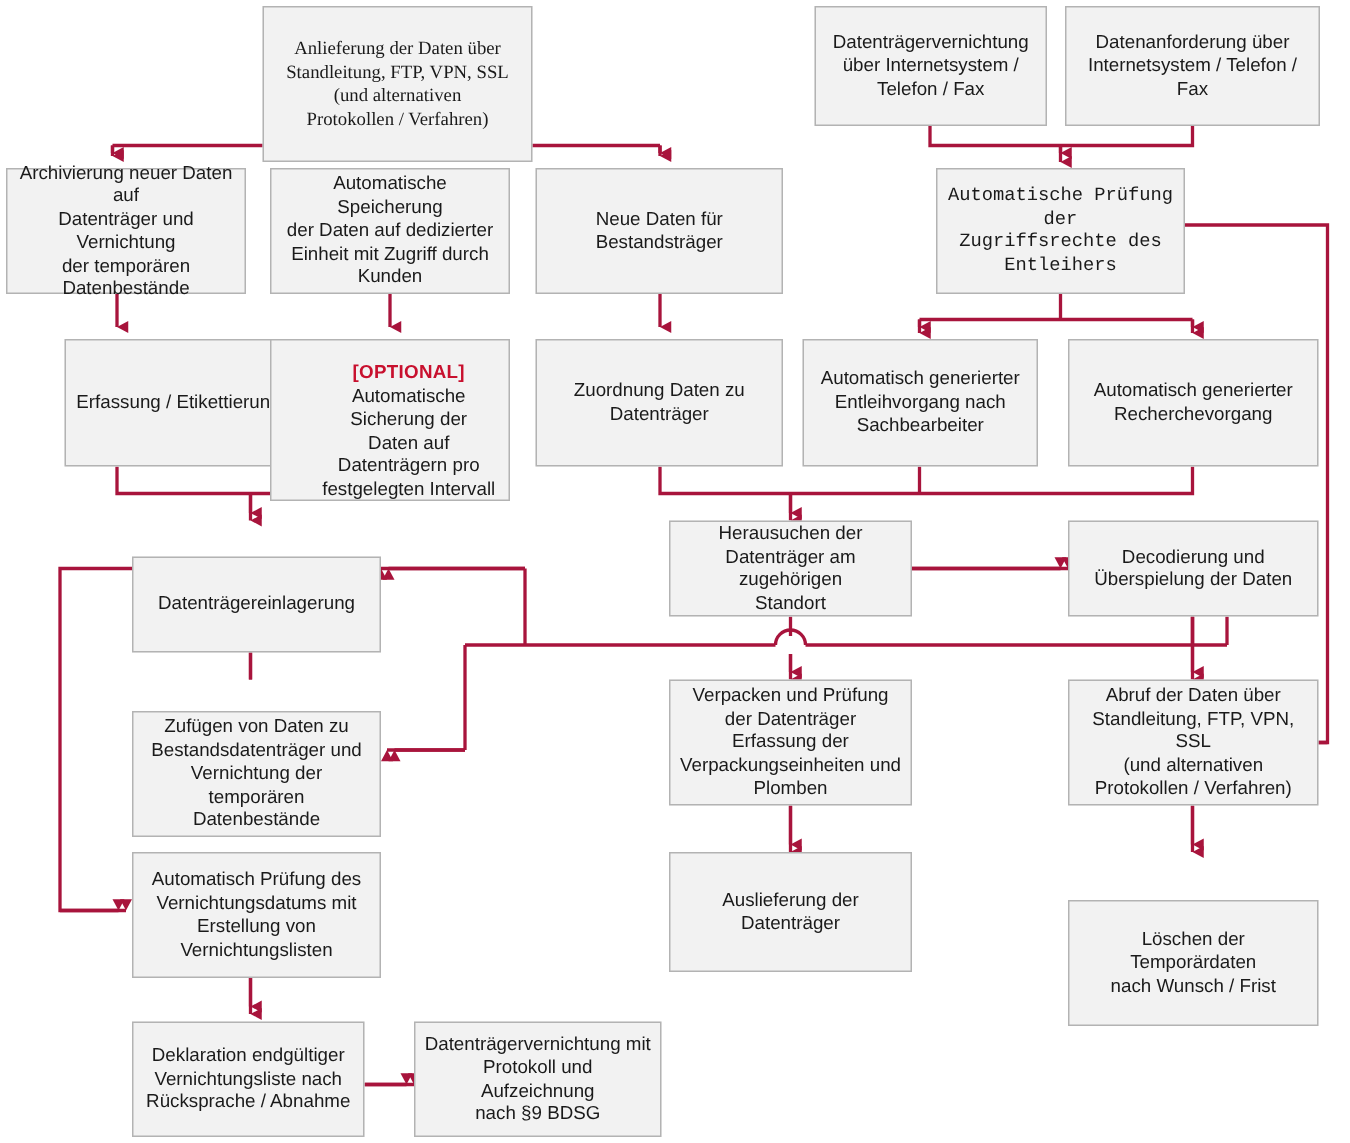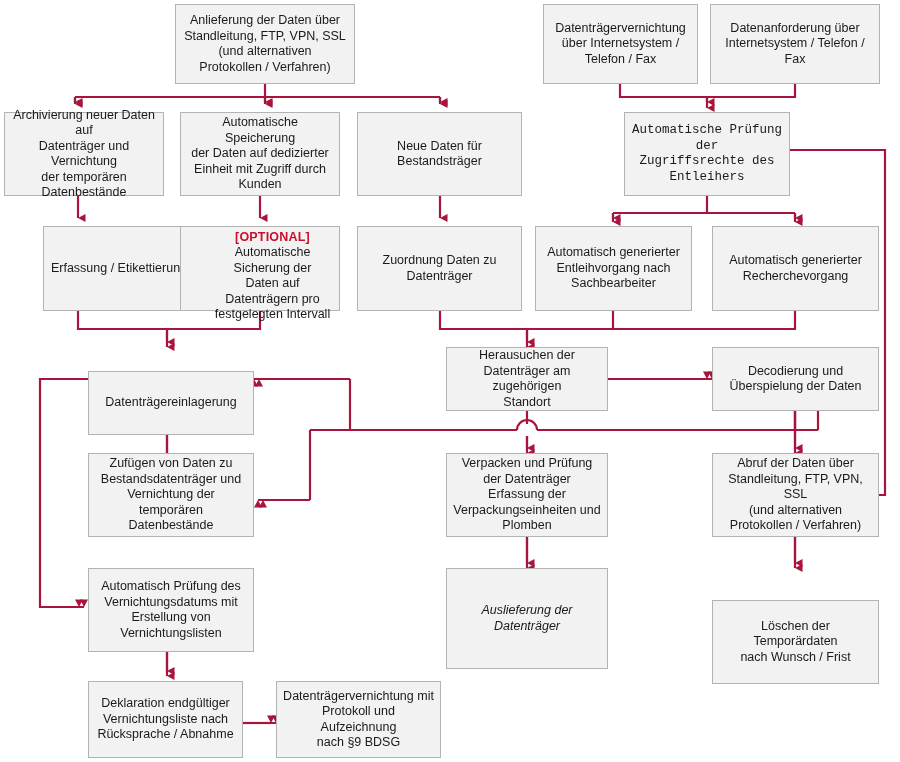--- a/index.html
+++ b/index.html
@@ -149,21 +149,21 @@
 
       <path d="M527,537 L527,568" marker-end="url(#arrow-down)"></path>
       <path d="M527,537 L527,563" marker-end="url(#arrow-down)"></path>
 
       <path d="M795,537 L795,568" marker-end="url(#arrow-down)"></path>
       <path d="M795,537 L795,563" marker-end="url(#arrow-down)"></path>
 
     </g>
   </svg>
 
-  <div class="node" style="left:175px; top:4px; width:180px; height:80px;">
+  <div class="node" style="left:175px; top:4px; width:180px; height:104px;font-family:Liberation Serif, serif;">
     <span class="label">Anlieferung der Daten über
 Standleitung, FTP, VPN, SSL
 (und alternativen
 Protokollen / Verfahren)</span>
   </div>
 
   <div class="node" style="left:543px; top:4px; width:155px; height:80px;">
     <span class="label">Datenträgervernichtung
 über Internetsystem /
 Telefon / Fax</span>
@@ -196,21 +196,21 @@
 
   <div class="node" style="left:624px; top:112px; width:166px; height:84px;font-family:Liberation Mono, monospace;">
     <span class="label">Automatische Prüfung der
 Zugriffsrechte des Entleihers</span>
   </div>
 
   <div class="node" style="left:4px; top:226px; width:152px; height:85px;margin-left:39px;">
     <span class="label">Erfassung / Etikettierung</span>
   </div>
 
-  <div class="node" style="left:180px; top:226px; width:160px; height:85px;padding-left:31px;">
+  <div class="node" style="left:180px; top:226px; width:160px; height:108px;padding-left:31px;">
     <span class="label">
       <span class="optional-tag">[OPTIONAL]</span><span>Automatische Sicherung der
 Daten auf Datenträgern pro
 festgelegten Intervall</span>
     </span>
   </div>
 
   <div class="node" style="left:357px; top:226px; width:165px; height:85px;text-align:center;">
     <span class="label">Zuordnung Daten zu
 Datenträger</span>
@@ -235,21 +235,21 @@
     <span class="label">Herausuchen der
 Datenträger am zugehörigen
 Standort</span>
   </div>
 
   <div class="node" style="left:712px; top:347px; width:167px; height:64px;">
     <span class="label">Decodierung und
 Überspielung der Daten</span>
   </div>
 
-  <div class="node" style="left:88px; top:453px; width:166px; height:84px;align-items:center;">
+  <div class="node" style="left:88px; top:474px; width:166px; height:84px;align-items:center;">
     <span class="label">Zufügen von Daten zu
 Bestandsdatenträger und
 Vernichtung der temporären
 Datenbestände</span>
   </div>
 
   <div class="node" style="left:446px; top:453px; width:162px; height:84px;">
     <span class="label">Verpacken und Prüfung
 der Datenträger
 Erfassung der
@@ -264,21 +264,21 @@
 Protokollen / Verfahren)</span>
   </div>
 
   <div class="node" style="left:88px; top:568px; width:166px; height:84px;">
     <span class="label">Automatisch Prüfung des
 Vernichtungsdatums mit
 Erstellung von
 Vernichtungslisten</span>
   </div>
 
-  <div class="node" style="left:446px; top:568px; width:162px; height:101px;font-style:italic;">
+  <div class="node" style="left:446px; top:568px; width:162px; height:80px;">
     <span class="label">Auslieferung der Datenträger</span>
   </div>
 
   <div class="node" style="left:712px; top:600px; width:167px; height:84px;">
     <span class="label">Löschen der Temporärdaten
 nach Wunsch / Frist</span>
   </div>
 
   <div class="node" style="left:88px; top:681px; width:155px; height:77px;">
     <span class="label">Deklaration endgültiger

